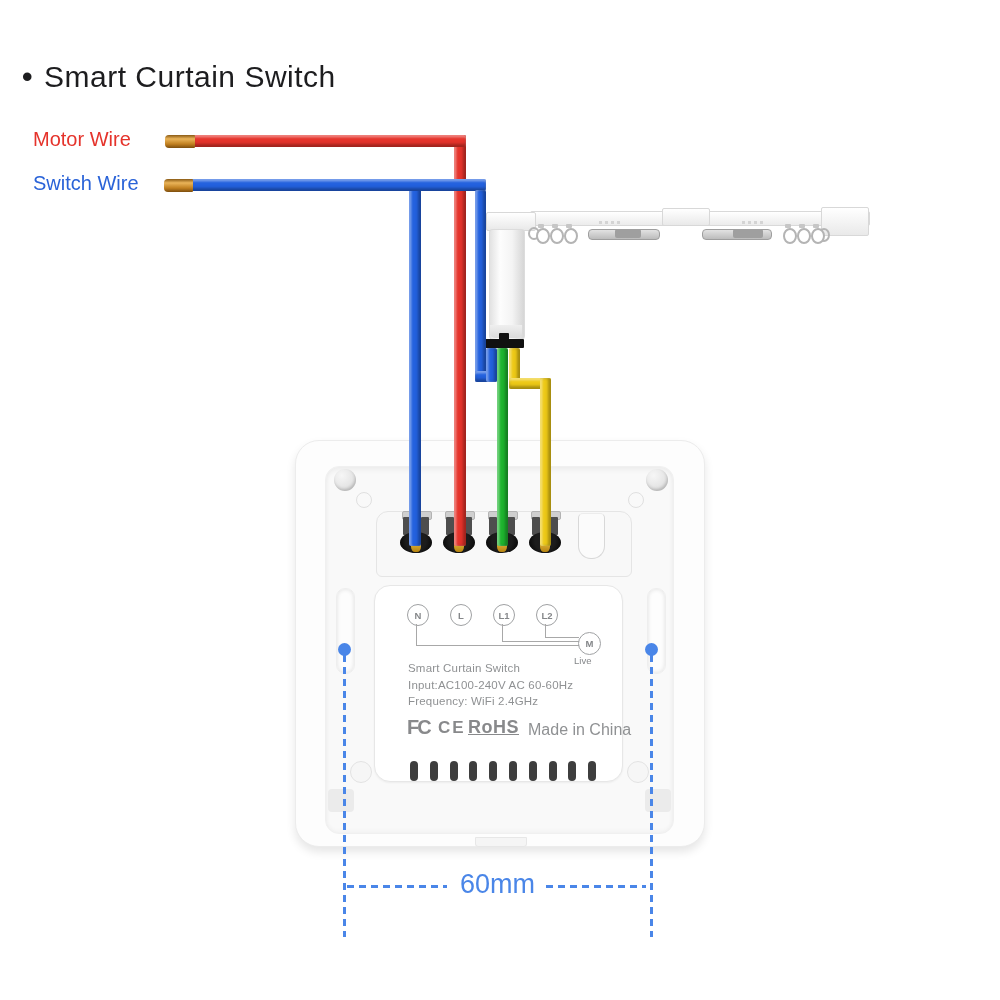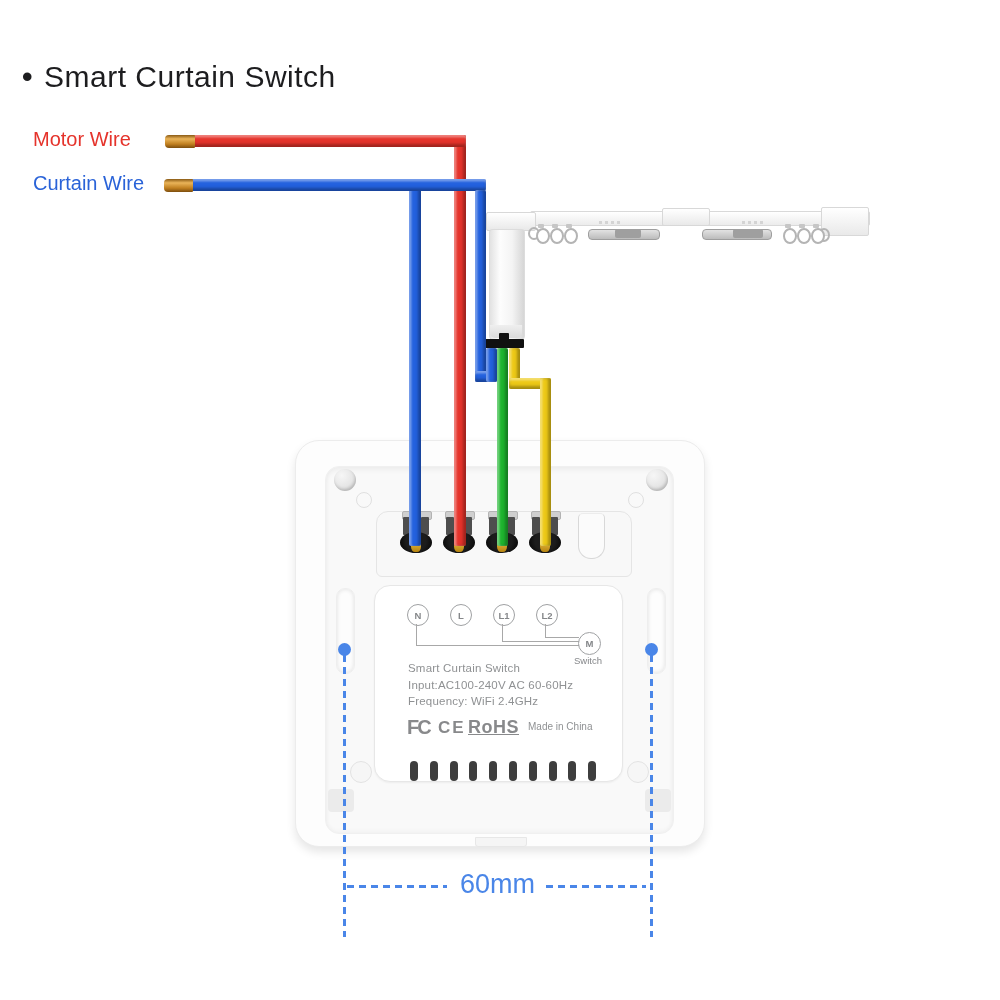--- a/index.html
+++ b/index.html
@@ -48,38 +48,38 @@
   .clamp-l{position:absolute;left:3px;top:6px;width:8px;height:18px;background:#4e4e4e;border-radius:1px;}
   .clamp-r{position:absolute;left:21px;top:6px;width:8px;height:18px;background:#4e4e4e;border-radius:1px;}
   .hole{position:absolute;left:0;top:21px;width:32px;height:21px;border-radius:50%;background:radial-gradient(circle at 50% 42%,#1c1c1c 50%,#000);box-shadow:0 1px 1px rgba(255,255,255,.7);}
   .pin{position:absolute;left:11px;top:28px;width:10px;height:13px;border-radius:40%;background:linear-gradient(to bottom,#f2c64a,#b68410);}
   .tcirc{width:20px;height:20px;border:1.4px solid #9fa1a3;border-radius:50%;color:#85878a;font-size:9.5px;font-weight:600;display:flex;align-items:center;justify-content:center;background:transparent;}
   .mline{background:#a8a8a8;}
   .mod-text{color:var(--panel_text);font-size:11.5px;letter-spacing:.2px;}
   .fcc{color:#88898b;font-size:20px;font-weight:700;letter-spacing:-2px;transform:scaleY(1.05);}
   .ce{color:#88898b;font-size:17px;font-weight:600;letter-spacing:2px;}
   .rohs{color:#88898b;font-size:18px;font-weight:700;letter-spacing:.5px;}
-  .madein{color:var(--panel_text);font-size:10px;}
+  .madein{color:var(--panel_text);font-size:16px;}
   .motor-cap{color:#85878a;font-size:9.5px;}
   .vent{position:absolute;width:8px;height:20px;border-radius:4px;background:#3e3e3e;}
   
   .dashv{width:3px;background:repeating-linear-gradient(to bottom,var(--accent_blue) 0 7px,transparent 7px 12px);}
   .dashh{height:3px;background:repeating-linear-gradient(to right,var(--accent_blue) 0 7px,transparent 7px 12px);}
   .dim-label{color:var(--accent_blue);font-size:27px;font-weight:500;text-align:center;}
 </style>
 </head>
 <body>
 
 <div id="stage">
 
   <span class="abs title-bullet" style="left:22px;top:60px;">•</span>
   <span class="abs title-text" style="left:44px;top:60px;">Smart Curtain Switch</span>
 
   <span class="abs wire-label live" style="left:33px;top:128px;">Motor Wire</span>
-  <span class="abs wire-label neutral" style="left:33px;top:172px;">Curtain Wire</span>
+  <span class="abs wire-label neutral" style="left:33px;top:172px;">Switch Wire</span>
 
   <div class="abs railbar" style="left:530px;top:211px;width:338px;height:13px;"></div>
   <div class="abs whitebox" style="left:662px;top:208px;width:46px;height:16px;"></div>
   <div class="abs whitebox" style="left:486px;top:212px;width:48px;height:17px;"></div>
   <div class="abs hookring" style="left:528px;top:227px;width:8px;height:9px;"></div>
   <div class="abs whitebox" style="left:821px;top:207px;width:46px;height:27px;"></div>
   <div class="abs hookring" style="left:818px;top:228px;width:8px;height:10px;"></div>
   <div class="abs" id="rings-left">
       <div class="ringtab" style="left: 538px; top: 224px;"></div>
       <div class="ring" style="left: 536px; top: 228px;"></div>
@@ -159,21 +159,21 @@
   <div class="abs tcirc" style="left:450px;top:604px;">L</div>
   <div class="abs tcirc" style="left:493px;top:604px;">L1</div>
   <div class="abs tcirc" style="left:536px;top:604px;">L2</div>
   <div class="abs mline" style="left:416px;top:624px;width:1.3px;height:22px;"></div>
   <div class="abs mline" style="left:416px;top:645px;width:163px;height:1.3px;"></div>
   <div class="abs mline" style="left:502px;top:624px;width:1.3px;height:18px;"></div>
   <div class="abs mline" style="left:502px;top:641px;width:77px;height:1.3px;"></div>
   <div class="abs mline" style="left:545px;top:624px;width:1.3px;height:14px;"></div>
   <div class="abs mline" style="left:545px;top:637px;width:34px;height:1.3px;"></div>
   <div class="abs tcirc" style="left:578px;top:632px;width:21px;height:21px;">M</div>
-  <span class="abs motor-cap" style="left:574px;top:655px;">Switch</span>
+  <span class="abs motor-cap" style="left:574px;top:655px;">Live</span>
   <span class="abs mod-text" style="left:408px;top:662px;">Smart Curtain Switch</span>
   <span class="abs mod-text" style="left:408px;top:679px;">Input:AC100-240V AC 60-60Hz</span>
   <span class="abs mod-text" style="left:408px;top:695px;">Frequency: WiFi 2.4GHz</span>
   <span class="abs fcc" style="left:407px;top:716px;">FC</span>
   <span class="abs ce" style="left:438px;top:718px;">CE</span>
   <span class="abs rohs" style="left:468px;top:717px;text-decoration:underline;">RoHS</span>
   <span class="abs madein" style="left:528px;top:721px;">Made in China</span>
   <div class="abs" id="vents">
       <div class="vent" style="left: 410px; top: 761px;"></div>
       <div class="vent" style="left: 429.8px; top: 761px;"></div>

